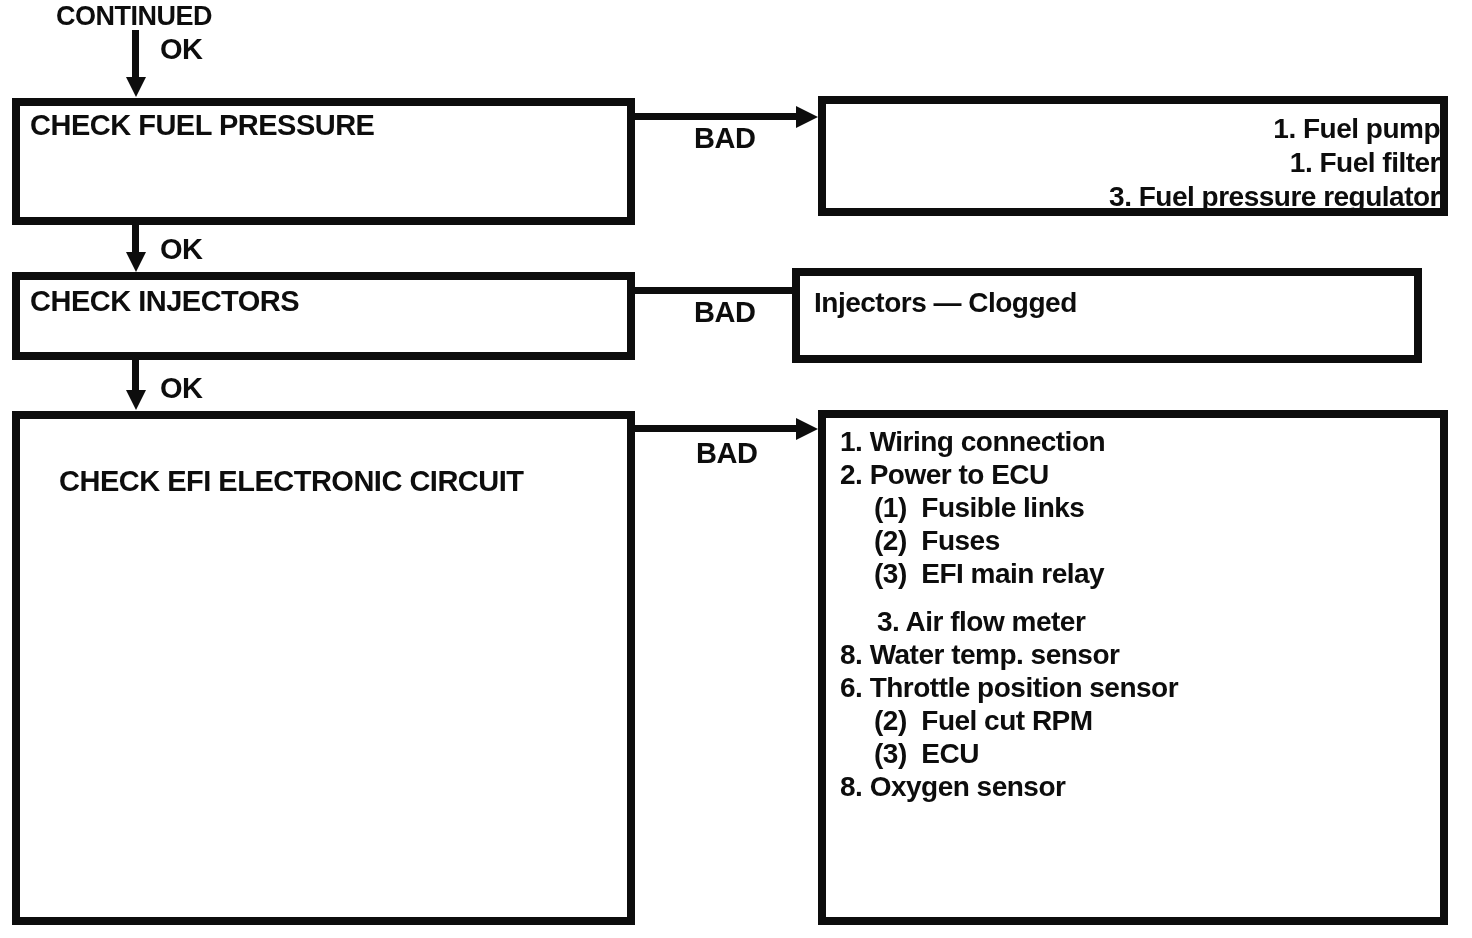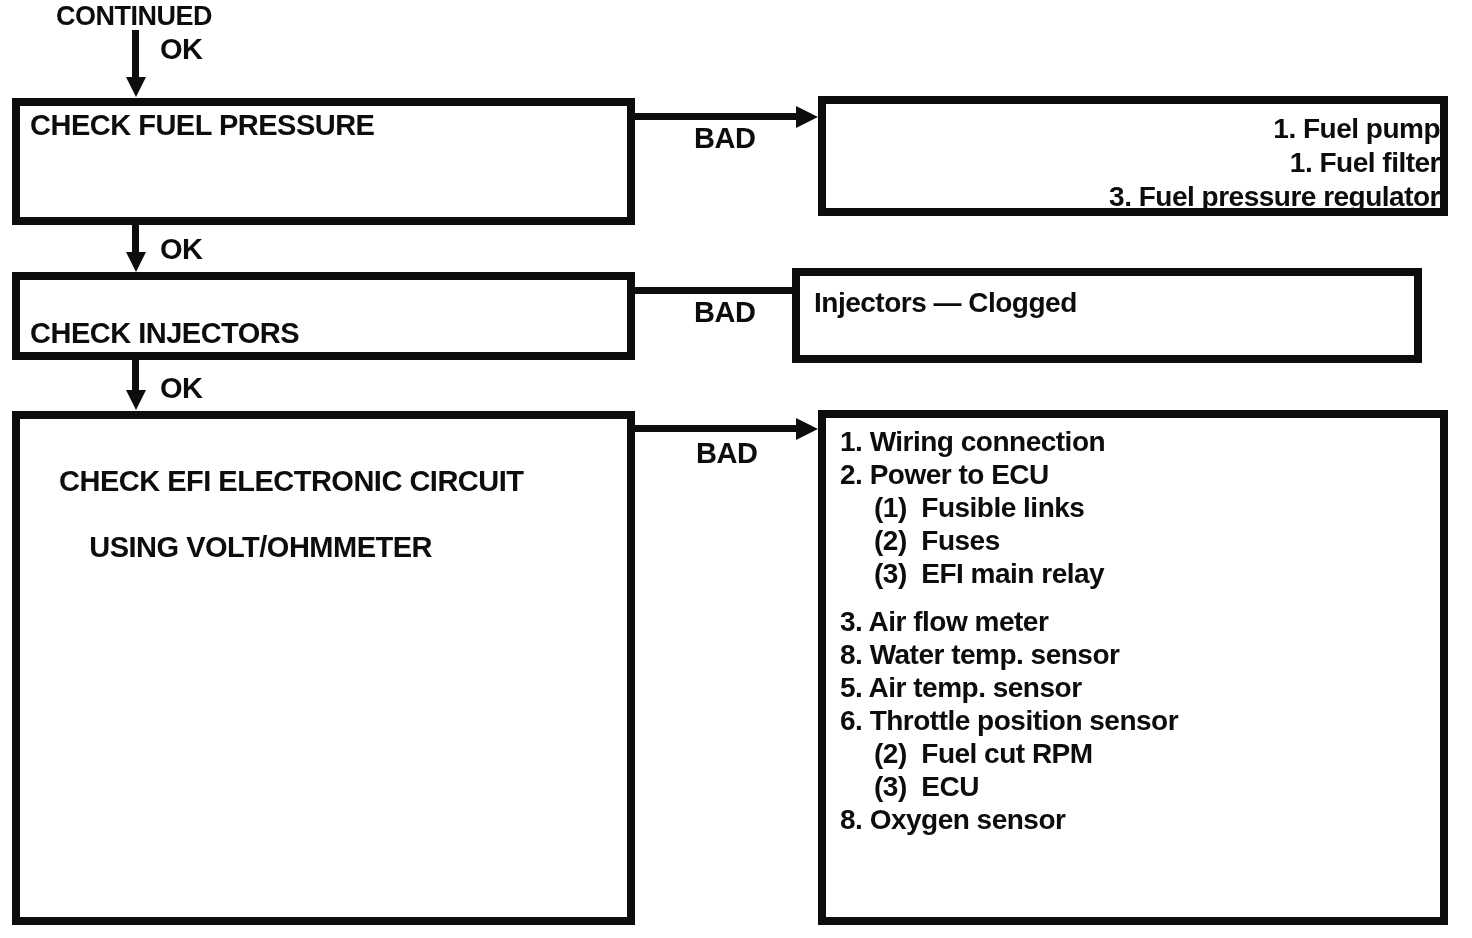--- a/index.html
+++ b/index.html
@@ -43,31 +43,31 @@
   
   .box{
     position:absolute;box-sizing:border-box;
     border:8px solid var(--ink);background:var(--paper);
   }
   .check-title{
     font-size:29px;font-weight:bold;letter-spacing:-0.5px;
     line-height:33px;padding:3px 0 0 10px;white-space:pre;
   }
   .check-3 .check-title{padding-top:46px;margin-left:29px;}
-  .check-2 .check-title{padding-top:5px;margin-top:32px;}
+  .check-2 .check-title{padding-top:5px;}
   .result-list{padding:8px 0 0 14px;}
   .result-2 .result-list{padding-top:10px;}
   .result-3 .result-list{padding-top:7px;}
   .result-item{
     font-size:28px;font-weight:bold;letter-spacing:-0.5px;
     line-height:33px;white-space:pre;
   }
   .result-1 .result-item{line-height:34px;}
   .indent1{padding-left:34px;}
-  .group-gap{margin-top:15px;}
+  .group-gap{margin-top:15px;margin-left:37px;}
 </style>
 </head>
 <body>
 
 <div class="canvas">
 
   <div class="continued">CONTINUED</div>
   <div class="varrow" style="top:30px;height:48px;"></div>
   <div class="flow-label" style="left:160px;top:33px;">OK</div>
 
@@ -96,34 +96,33 @@
     <div class="result-list">
       <div class="result-item">Injectors — Clogged</div>
     </div>
   </div>
 
   <div class="varrow" style="top:360px;height:31px;"></div>
   <div class="flow-label" style="left:160px;top:372px;">OK</div>
 
   <div class="box check-3" style="left:12px;top:411px;width:623px;height:514px;">
     <div class="check-title"><span>CHECK EFI ELECTRONIC CIRCUIT</span><br>
-    <span>USING VOLT/OHMMETER</span></div>
+    </div>
   </div>
   <div class="harrow" style="left:635px;top:425px;width:162px;"></div>
   <div class="flow-label" style="left:696px;top:437px;">BAD</div>
   <div class="box result-3" style="left:818px;top:410px;width:630px;height:515px;">
     <div class="result-list">
       <div class="result-item">1. Wiring connection</div>
       <div class="result-item">2. Power to ECU</div>
       <div class="result-item indent1">(1)  Fusible links</div>
       <div class="result-item indent1">(2)  Fuses</div>
       <div class="result-item indent1">(3)  EFI main relay</div>
       <div class="result-item group-gap">3. Air flow meter</div>
       <div class="result-item">8. Water temp. sensor</div>
-      <div class="result-item">5. Air temp. sensor</div>
       <div class="result-item">6. Throttle position sensor</div>
       <div class="result-item indent1">(2)  Fuel cut RPM</div>
       <div class="result-item indent1">(3)  ECU</div>
       <div class="result-item">8. Oxygen sensor</div>
     </div>
   </div>
 
 </div>
 
 </body></html>

